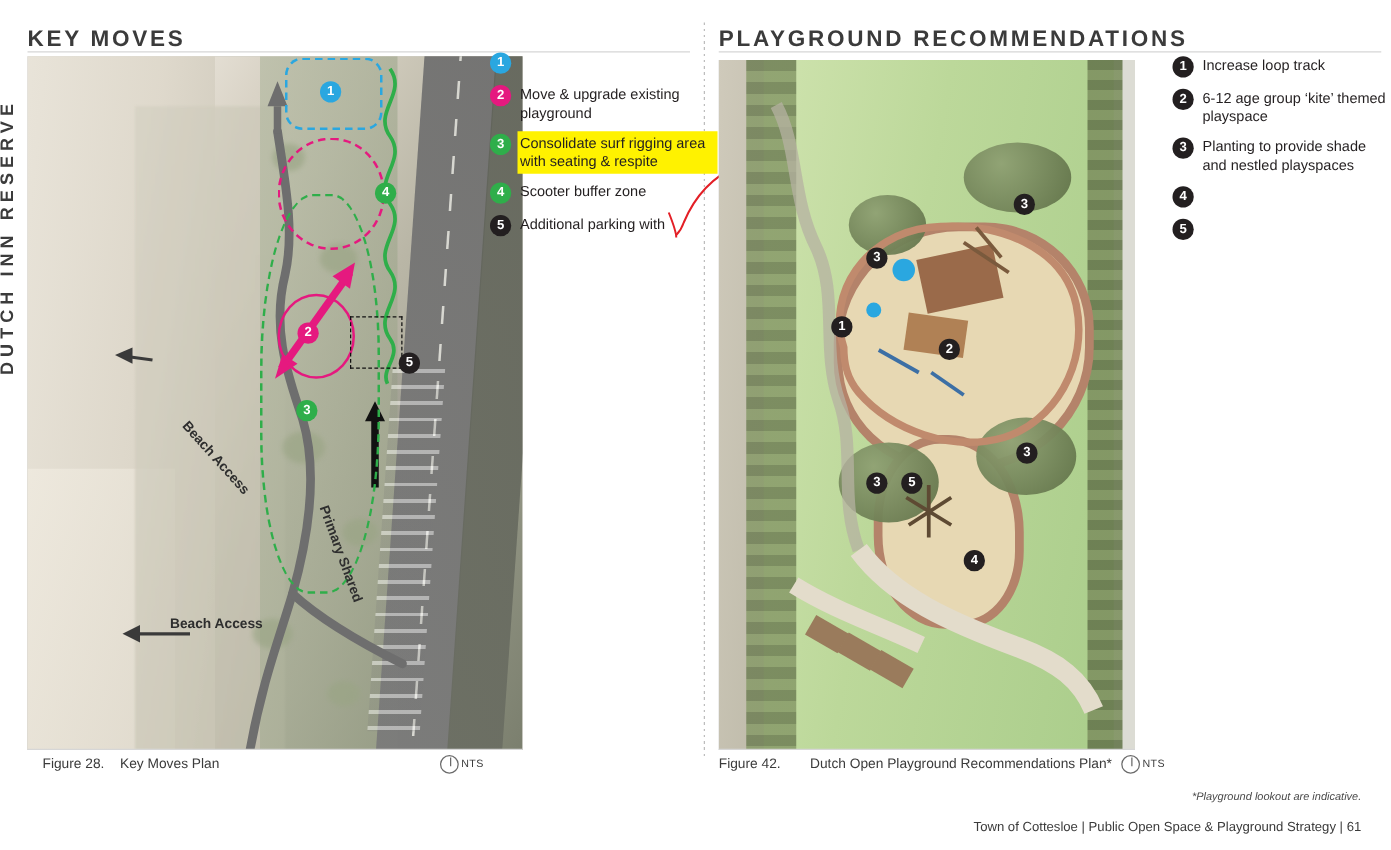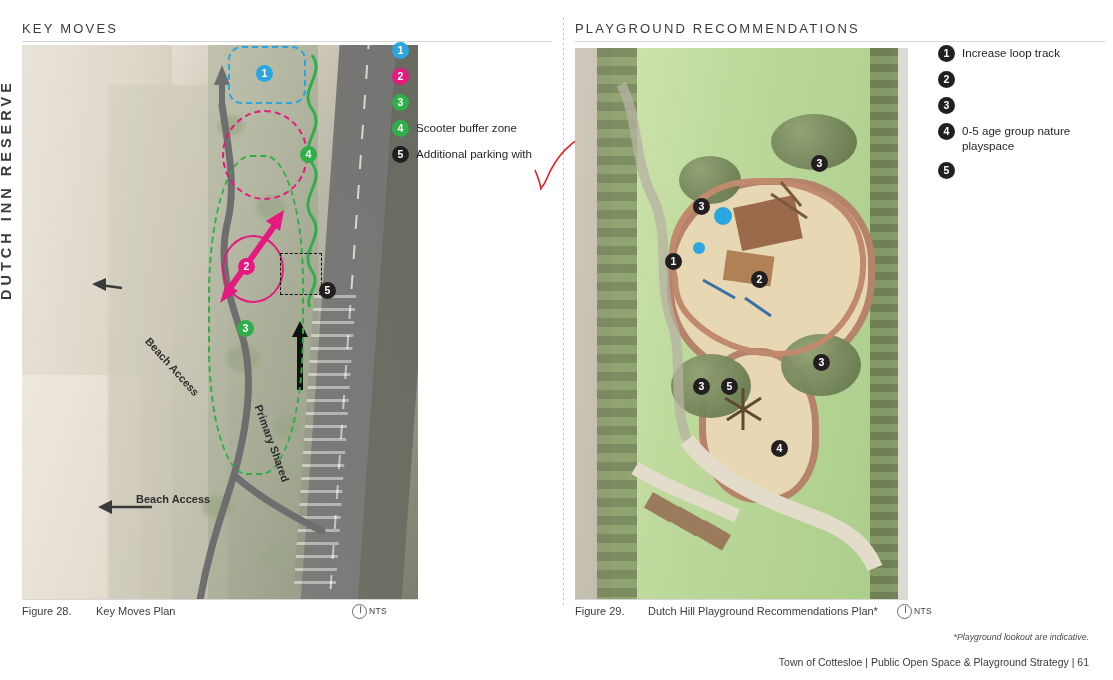--- a/index.html
+++ b/index.html
@@ -23,24 +23,24 @@
     font-size:14.5px;
     letter-spacing:4px;
     font-weight:bold;
     color:#3b3b3b;
     white-space:nowrap;
   }
 
   
   .sec-title {
     position:absolute;
-    font-size:13px;
+    font-size:18px;
     letter-spacing:2.2px;
     color:#3b3b3b;
-    font-weight:normal;
+    font-weight:bold;
   }
   .sec-title.left  { left:22px;  top:21px; }
   .sec-title.right { left:575px; top:21px; }
 
   .hdr-rule {
     position:absolute;
     height:1px;
     background:#d6d6d6;
   }
   .hdr-rule.left  { left:22px;  top:41px; width:530px; }
@@ -201,21 +201,21 @@
 
   
   .callout { position:absolute; left:533px; top:130px; }
 
   
   .caption {
     position:absolute;
     font-size:11px;
     color:#3b3b3b;
   }
-  .cap-left-num  { left:22px;  top:605px; }
+  .cap-left-num  { left:34px;  top:605px; }
   .cap-left-txt  { left:96px;  top:605px;text-align:right; }
   .cap-right-num { left:575px; top:605px; }
   .cap-right-txt { left:648px; top:605px; }
 
   .cap-rule { position:absolute; height:1px; background:#d6d6d6; }
   .cap-rule.left  { left:22px;  top:599px; width:396px; }
   .cap-rule.right { left:575px; top:599px; width:333px; }
 
   .nts {
     position:absolute;
@@ -372,23 +372,25 @@
   <div class="map-text" style="left:114px;top:448px;">Beach Access</div>
   <div class="map-text rot-70" style="left:242px;top:358px;">Primary Shared</div>
 </div>
 
 <div class="legend left">
   <div class="legend-row">
     <div class="legend-bullet" style="background:#2aa7e0">1</div>
   </div>
   <div class="legend-row">
     <div class="legend-bullet" style="background:#e5197f">2</div>
+    <div class="legend-text">Move &amp; upgrade existing playground</div>
   </div>
   <div class="legend-row">
     <div class="legend-bullet" style="background:#2fae4a">3</div>
+    <div class="legend-text hl">Consolidate surf rigging area with seating &amp; respite</div>
   </div>
   <div class="legend-row">
     <div class="legend-bullet" style="background:#2fae4a">4</div>
     <div class="legend-text">Scooter buffer zone</div>
   </div>
   <div class="legend-row">
     <div class="legend-bullet" style="background:#231f20">5</div>
     <div class="legend-text">Additional parking with</div>
   </div>
 </div>
@@ -453,32 +455,33 @@
   <div class="num black" style="left:146px;top:330px;">5</div>
 </div>
 
 <div class="legend right">
   <div class="legend-row">
     <div class="legend-bullet" style="background:#231f20">1</div>
     <div class="legend-text">Increase loop track</div>
   </div>
   <div class="legend-row">
     <div class="legend-bullet" style="background:#231f20">2</div>
+    <div class="legend-text">6-12 age group ‘kite’ themed playspace</div>
   </div>
   <div class="legend-row">
     <div class="legend-bullet" style="background:#231f20">3</div>
+    <div class="legend-text">Planting to provide shade and nestled playspaces</div>
   </div>
   <div class="legend-row">
     <div class="legend-bullet" style="background:#231f20">4</div>
-    <div class="legend-text">0-5 age group nature playspace</div>
   </div>
   <div class="legend-row">
     <div class="legend-bullet" style="background:#231f20">5</div>
   </div>
 </div>
 
 <div class="cap-rule right"></div>
-<div class="caption cap-right-num">Figure 29.</div>
-<div class="caption cap-right-txt">Dutch Hill Playground Recommendations Plan*</div>
+<div class="caption cap-right-num">Figure 42.</div>
+<div class="caption cap-right-txt">Dutch Open Playground Recommendations Plan*</div>
 <div class="nts nts-right"><span class="circ"></span><span>NTS</span></div>
 
 <div class="footnote">*Playground lookout are indicative.</div>
 <div class="footer">Town of Cottesloe  |  Public Open Space &amp; Playground Strategy  |  61</div>
 
 </body></html>

